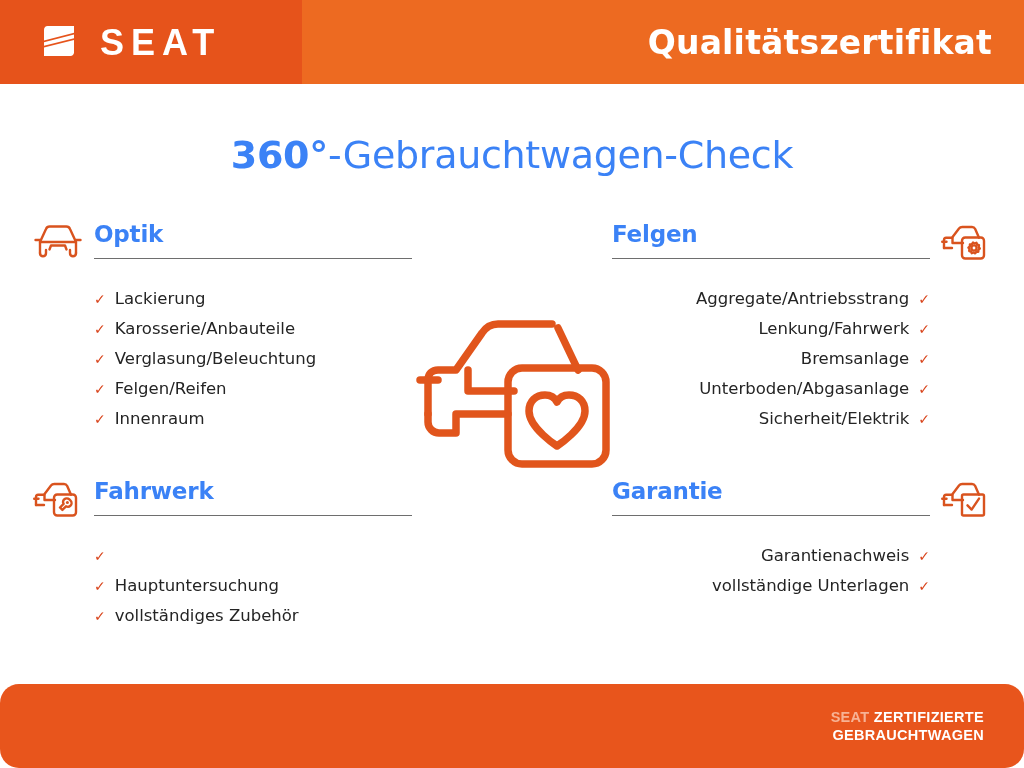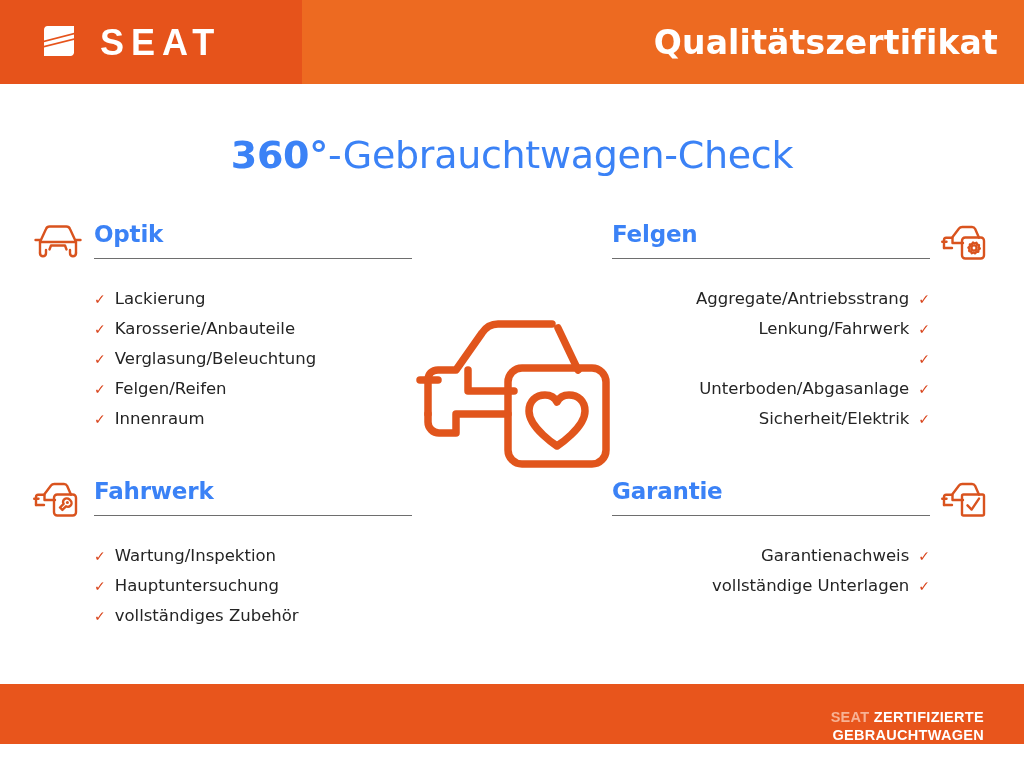--- a/index.html
+++ b/index.html
@@ -42,21 +42,21 @@
   .logo-word {
     color: #ffffff;
     font-size: 36px;
     font-weight: 700;
     letter-spacing: 7px;
     line-height: 1;
     font-family: "Liberation Sans", sans-serif;
   }
   .header-title {
     position: absolute;
-    right: 26px;
+    right: 32px;
     top: 0;
     height: 84px;
     display: flex;
     align-items: center;
     color: #ffffff;
     font-size: 33px;
     font-weight: 700;
     letter-spacing: 0.2px;
     font-family: "DejaVu Sans", sans-serif;
   }
@@ -164,22 +164,23 @@
     width: 196px;
     height: 172px;
   }
 
   
   .footer {
     position: absolute;
     left: 0;
     top: 684px;
     width: 1024px;
-    height: 60px;
+    height: 84px;
     background: #E8551C;
+    border-radius: 19px;
   }
   .footer-text {
     position: absolute;
     right: 40px;
     top: 24px;
     text-align: right;
     line-height: 18px;
     font-family: "Liberation Sans", sans-serif;
   }
   .footer-line {
@@ -282,20 +283,21 @@
     <li class="sec-item">
       <span class="check">✓</span>
       <span>Aggregate/Antriebsstrang</span>
     </li>
     <li class="sec-item">
       <span class="check">✓</span>
       <span>Lenkung/Fahrwerk</span>
     </li>
     <li class="sec-item">
       <span class="check">✓</span>
+      <span>Bremsanlage</span>
     </li>
     <li class="sec-item">
       <span class="check">✓</span>
       <span>Unterboden/Abgasanlage</span>
     </li>
     <li class="sec-item">
       <span class="check">✓</span>
       <span>Sicherheit/Elektrik</span>
     </li>
   </ul>
@@ -315,21 +317,20 @@
       </svg>
     </span>
     <span class="sec-headtext">
       <span class="sec-title">Fahrwerk</span>
       <span class="sec-rule" style="display:block"></span>
     </span>
   </div>
   <ul class="sec-list">
     <li class="sec-item">
       <span class="check">✓</span>
-      <span>Wartung/Inspektion</span>
     </li>
     <li class="sec-item">
       <span class="check">✓</span>
       <span>Hauptuntersuchung</span>
     </li>
     <li class="sec-item">
       <span class="check">✓</span>
       <span>vollständiges Zubehör</span>
     </li>
   </ul>

